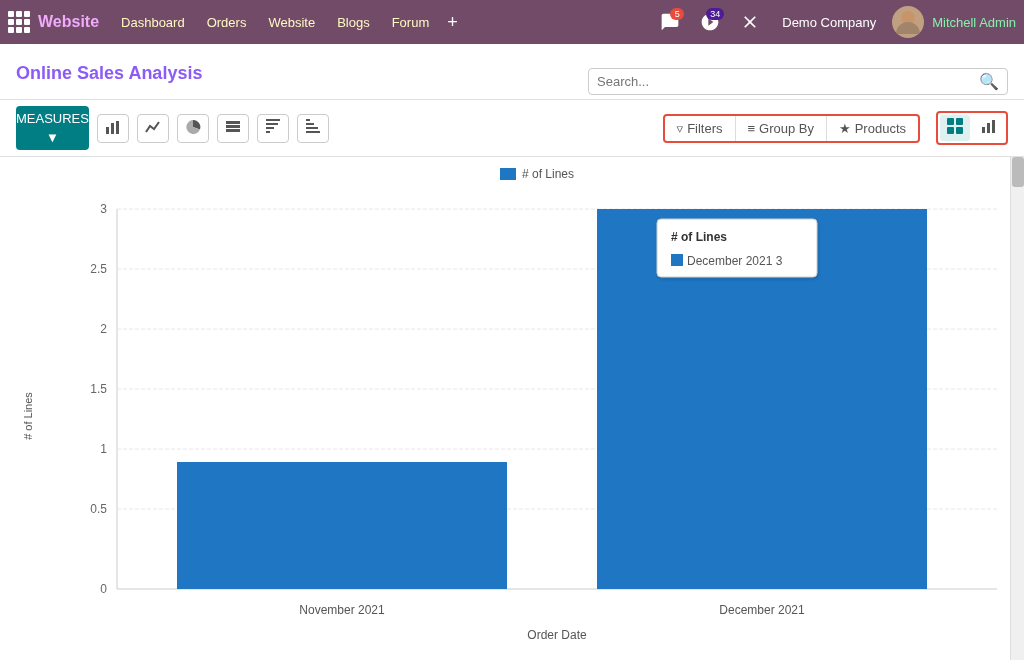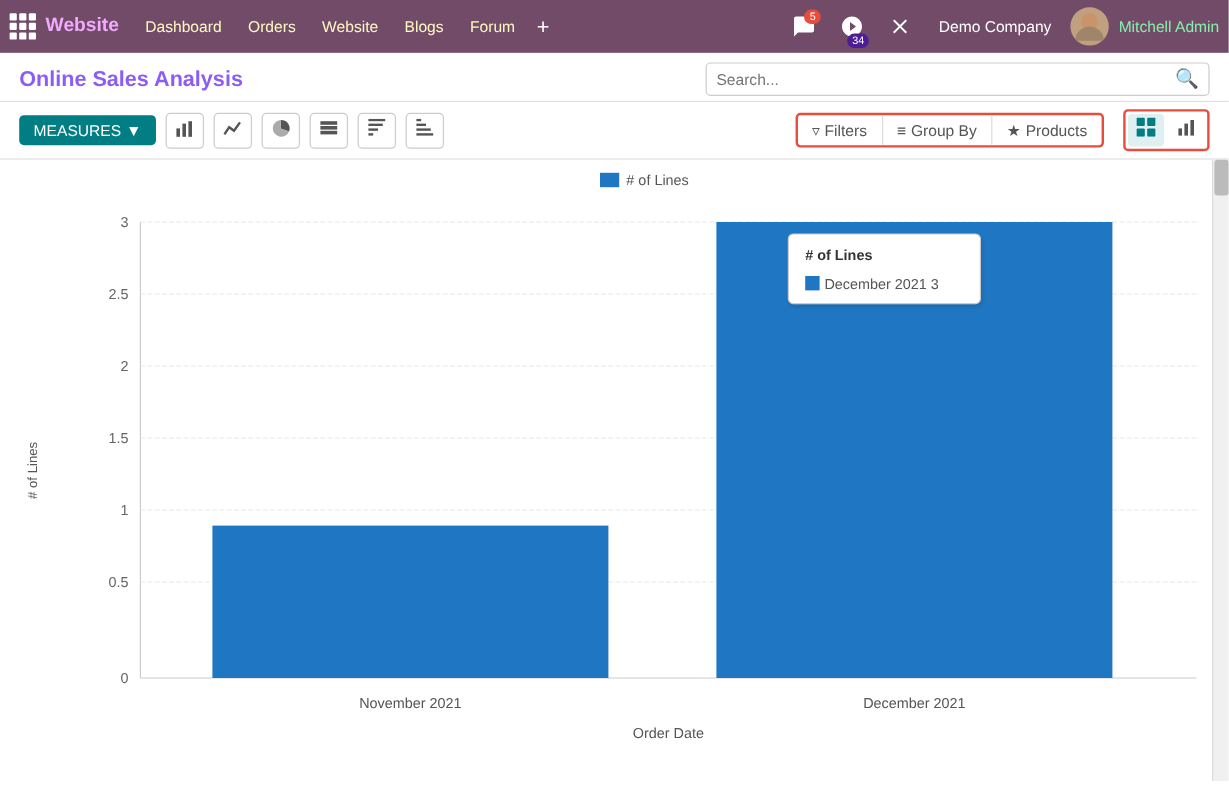--- a/index.html
+++ b/index.html
@@ -32,21 +32,21 @@
     .topnav-icon-btn {
       position: relative; width: 32px; height: 32px;
       display: flex; align-items: center; justify-content: center;
       color: #fff; cursor: pointer; font-size: 18px;
     }
     .badge {
       position: absolute; top: 2px; right: 2px;
       background: #e74c3c; color: #fff; font-size: 9px;
       border-radius: 8px; padding: 1px 4px; min-width: 14px; text-align: center;
     }
-    .badge-green { background: #4c1d95; margin-top: 20px; }
+    .badge-green { background: #4c1d95; }
     .topnav-company {
       color: #fff; font-size: 13px; padding: 4px 8px; cursor: pointer;
     }
     .topnav-avatar {
       width: 32px; height: 32px; border-radius: 50%; background: #c0a080;
       display: flex; align-items: center; justify-content: center; overflow: hidden;
       cursor: pointer;
     }
     .topnav-username { color: #86efac; font-size: 13px; cursor: pointer; }
 
@@ -55,35 +55,36 @@
       display: flex; align-items: center; justify-content: space-between;
       padding: 8px 16px 4px; border-bottom: 1px solid #e0e0e0;
     }
     .page-title { font-size: 18px; font-weight: 600; color: #8b5cf6; }
 
     
     .search-bar {
       display: flex; align-items: center; border: 1px solid #ccc;
       border-radius: 4px; padding: 3px 8px; width: 420px;
       background: #fff;
+      margin-top: 16px;
     }
     .search-bar input {
       border: none; outline: none; width: 100%; font-size: 13px; color: #666;
     }
     .search-icon { color: #666; font-size: 16px; cursor: pointer; }
 
     
     .toolbar {
       display: flex; align-items: center; padding: 6px 16px; gap: 8px;
       border-bottom: 1px solid #e0e0e0;
     }
     .btn-measures {
       background: #017e84; color: #fff; border: none; border-radius: 4px;
-      padding: 5px 12px; cursor: pointer; font-size: 13px;
-      display: flex; align-items: center; gap: 4px;
+      padding: 5px 0; cursor: pointer; font-size: 13px;
+      display: flex; align-items: center; gap: 4px; flex-direction: column;
     }
     .chart-type-btn {
       background: none; border: 1px solid #ccc; border-radius: 4px;
       padding: 4px 7px; cursor: pointer; color: #555; font-size: 15px;
     }
 
     
     .filter-group {
       display: flex; align-items: center;
       border: 2px solid #e74c3c; border-radius: 4px;

